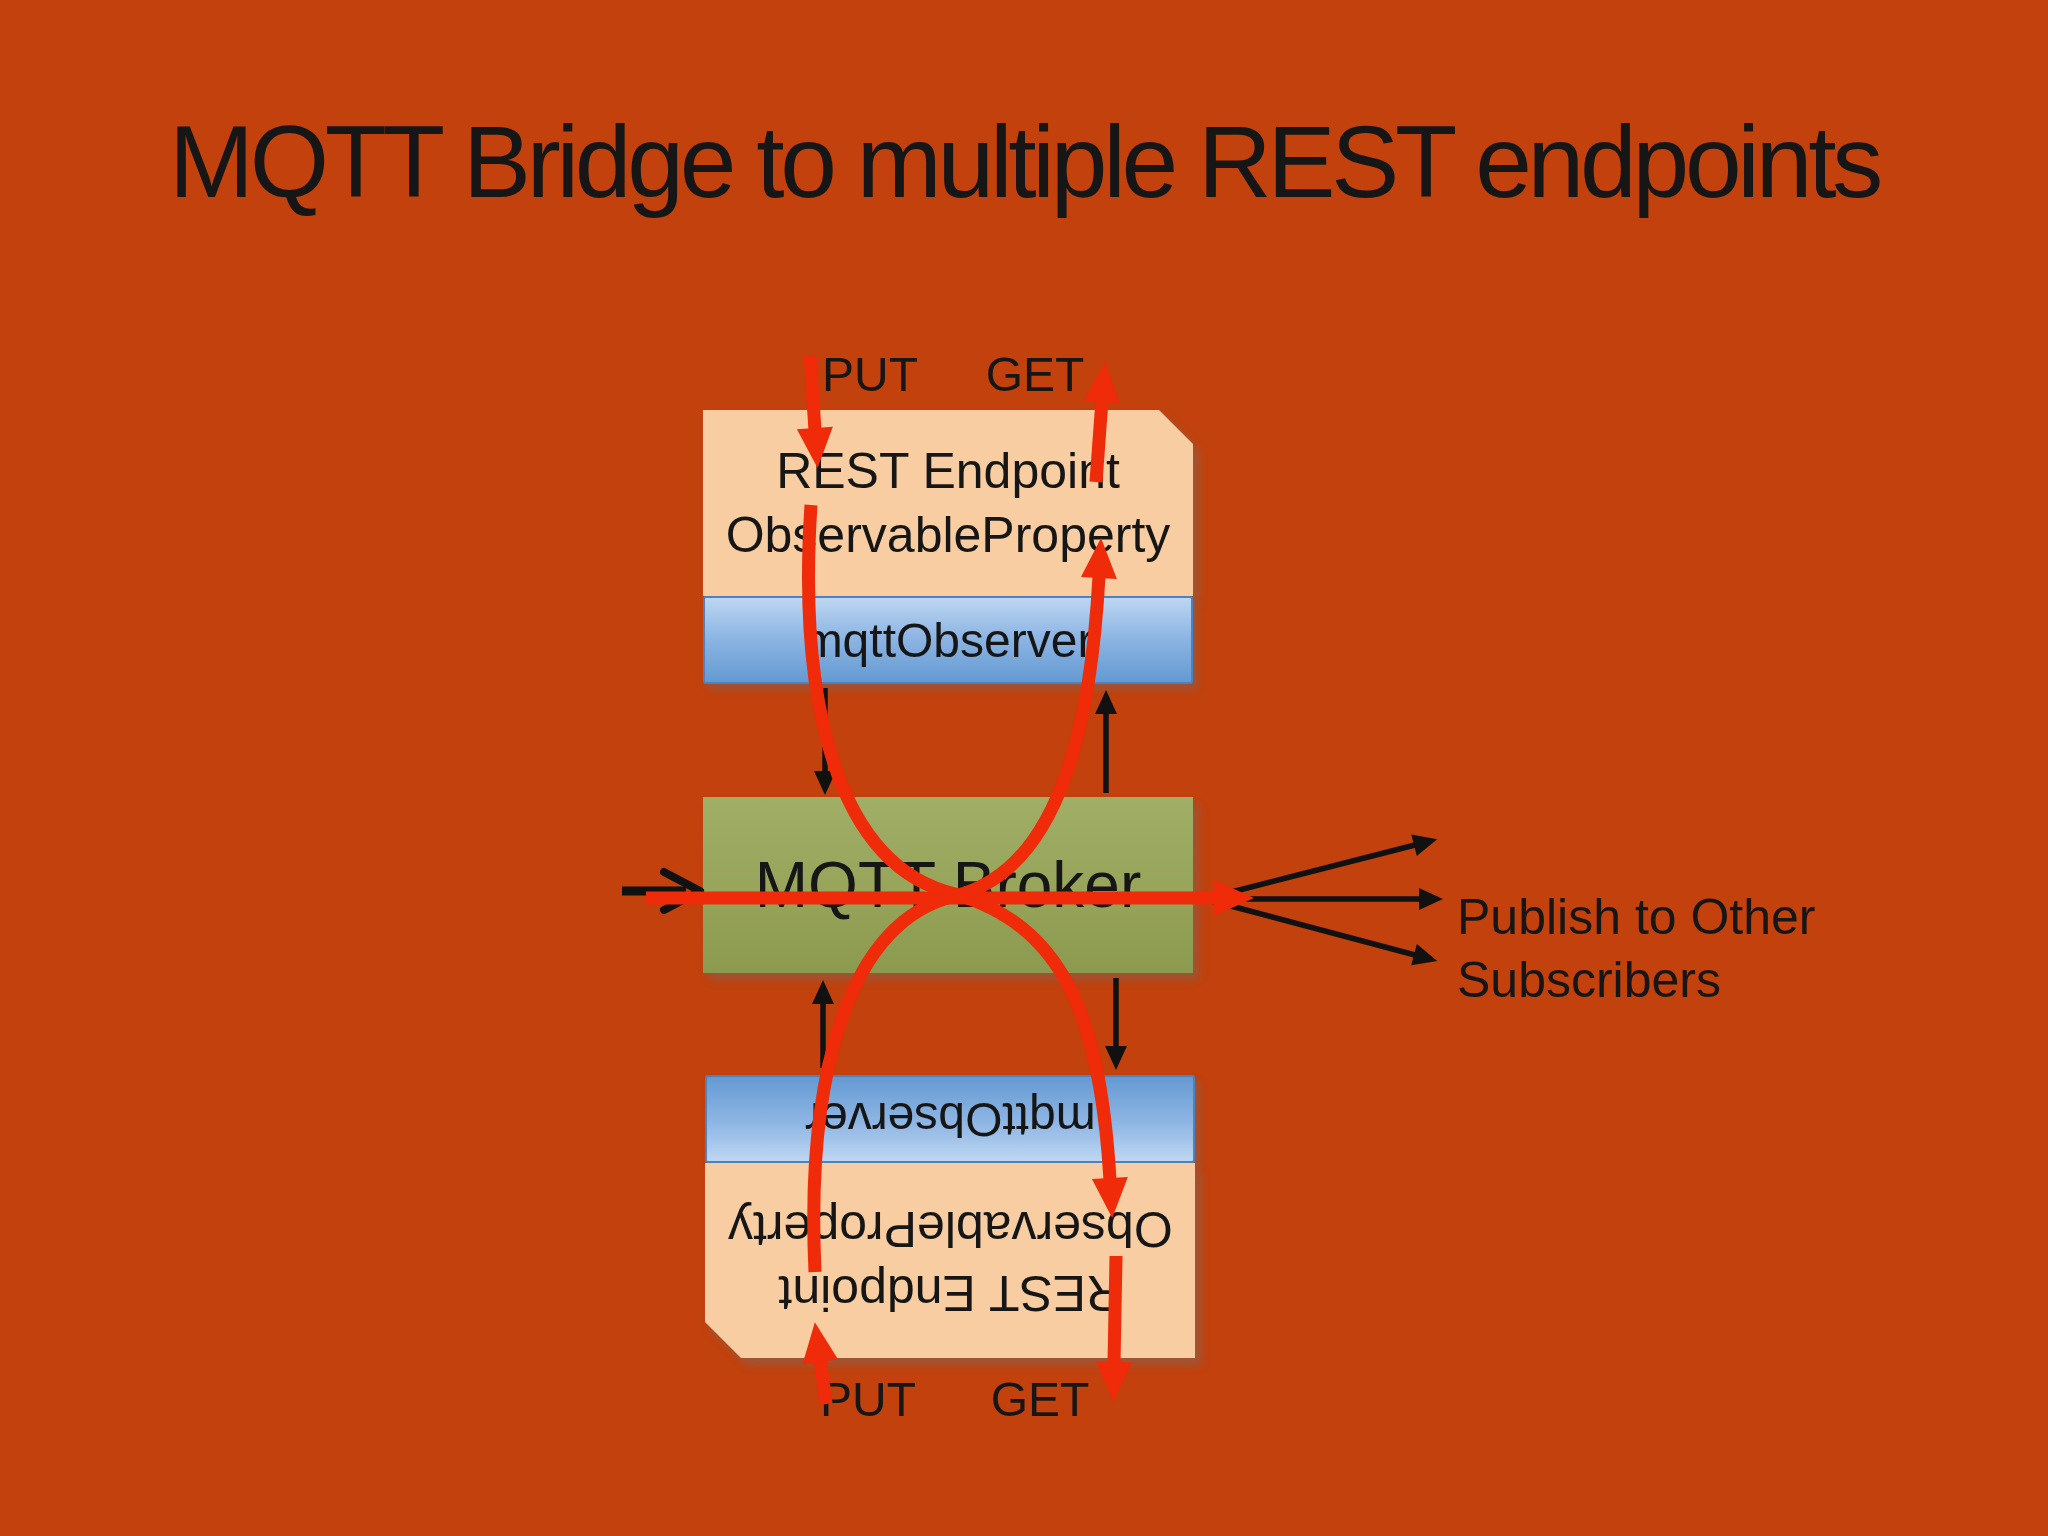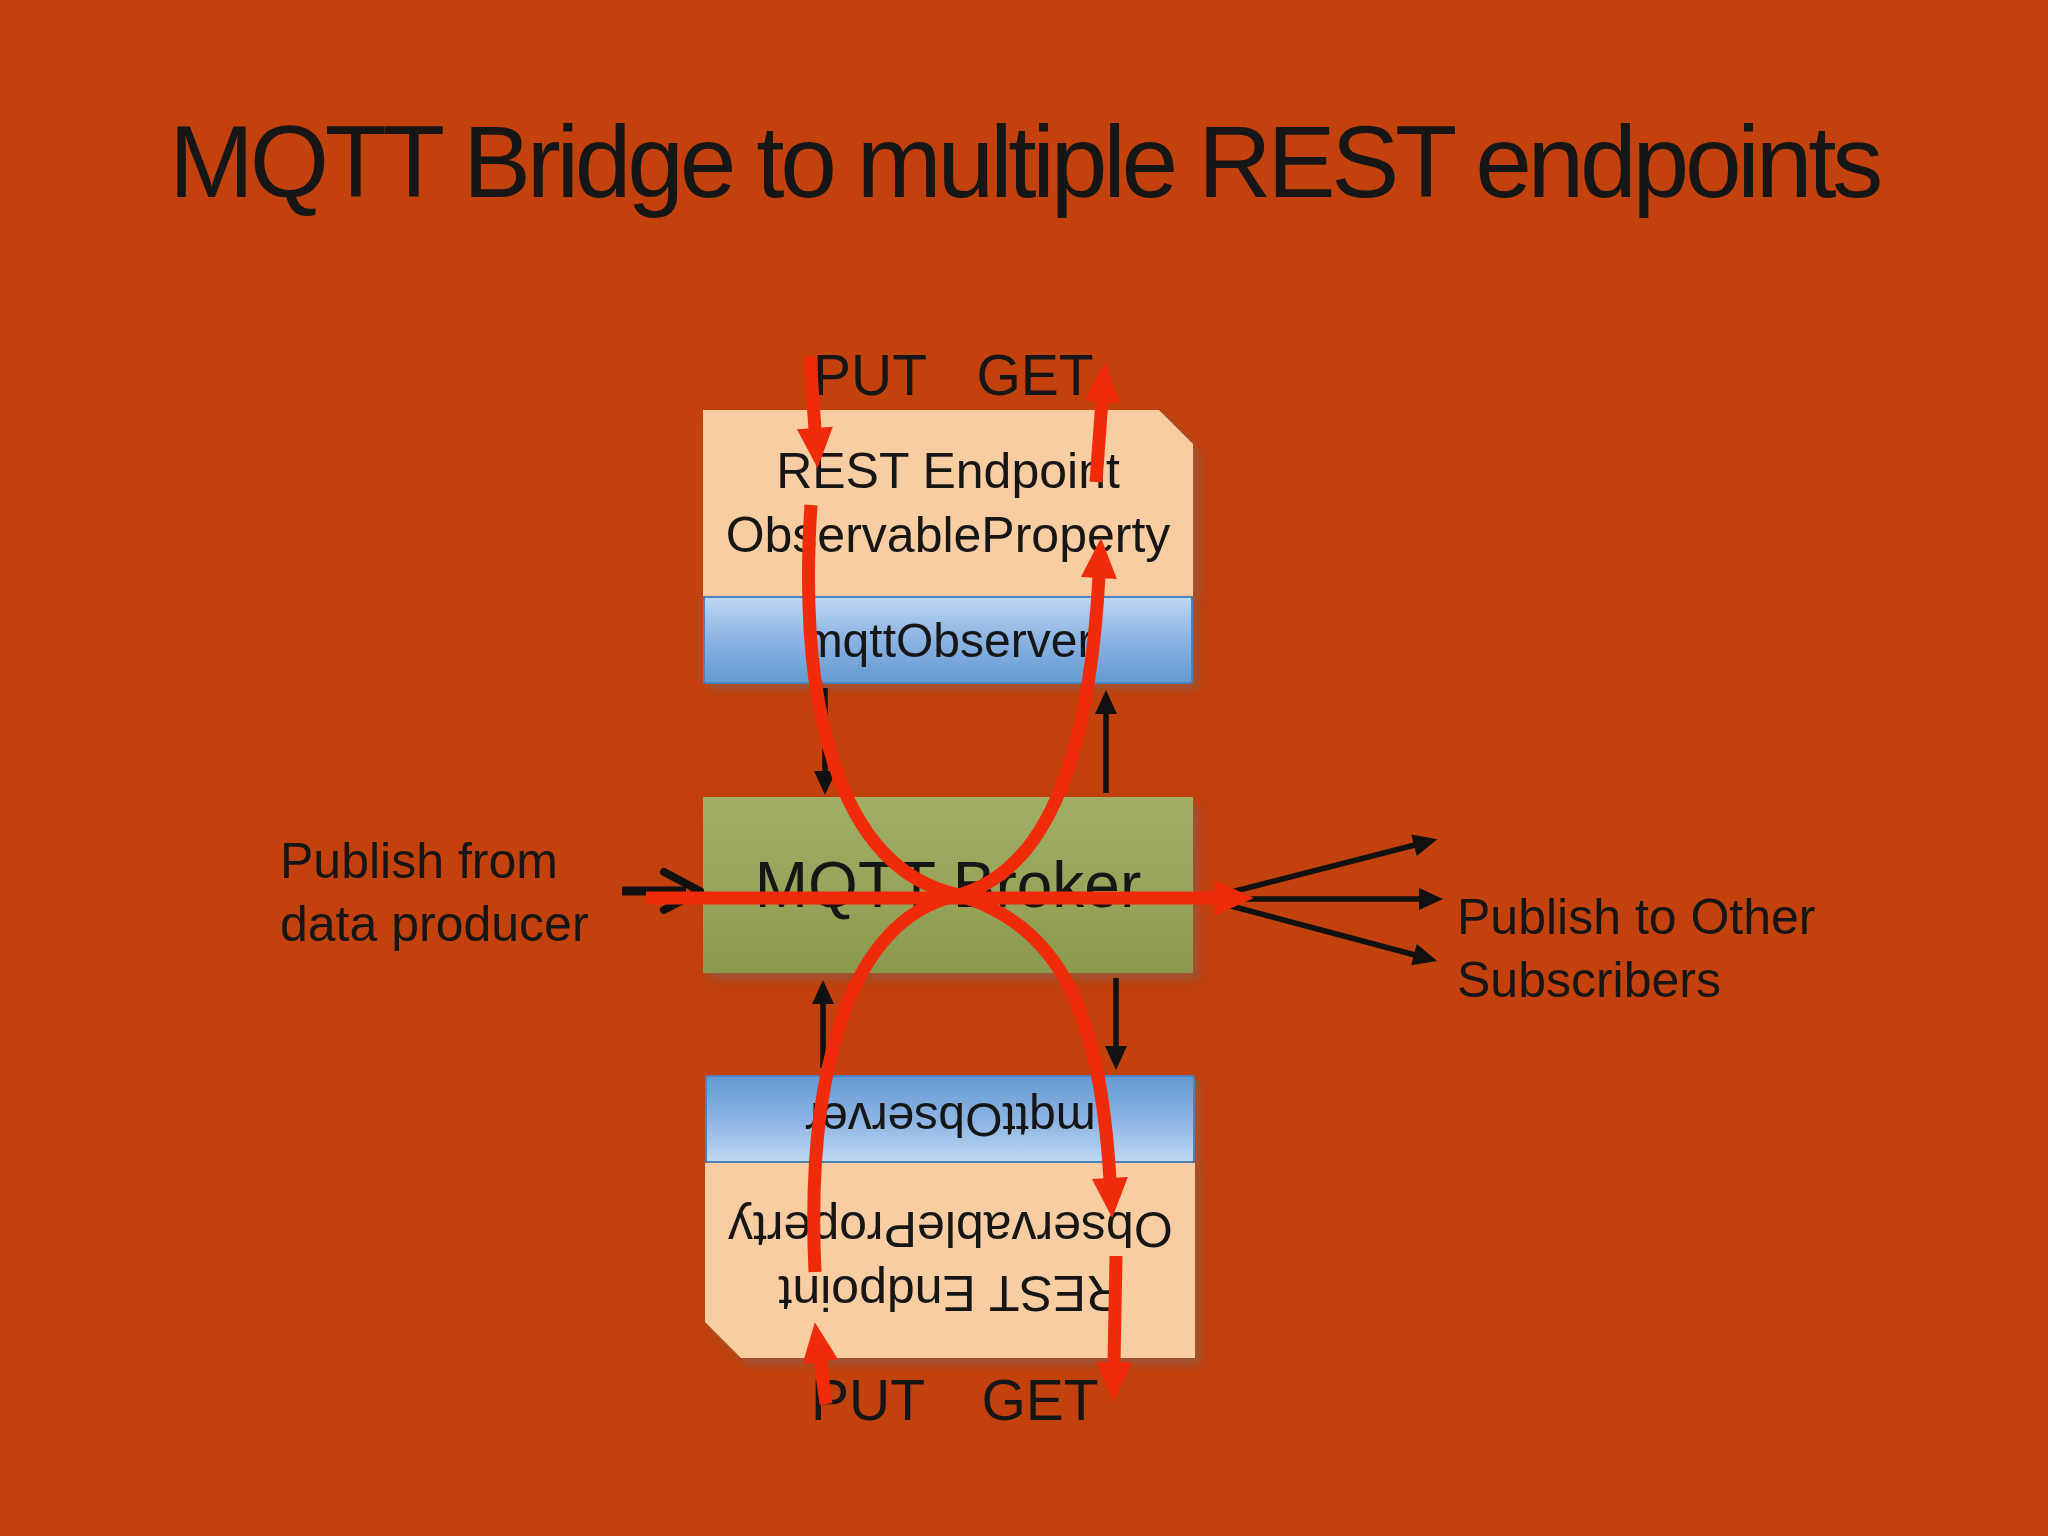--- a/index.html
+++ b/index.html
@@ -9,21 +9,21 @@
   }
   .abs{position:absolute;}
   
   .title{
     left:0;top:104px;width:2048px;text-align:center;
     font-size:102px;letter-spacing:-0.042em;font-weight:400;color:var(--text,#161616);
     white-space:nowrap;
   }
   
   .verb{
-    font-size:57px;line-height:52px;transform:translateX(-50%);
+    font-size:48px;line-height:52px;transform:translateX(-50%);
     white-space:nowrap;color:var(--text,#161616);
   }
   .note{font-size:50px;line-height:63px;white-space:nowrap;color:var(--text,#161616);}
   
   .shadow-wrap{filter:drop-shadow(6px 7px 5px rgba(110,110,110,0.45));}
   .endpoint-box{
     width:490px;background:var(--orange,#F8CDA2);
     display:flex;flex-direction:column;align-items:center;justify-content:center;
     font-size:50px;line-height:64px;text-align:center;
   }
@@ -88,24 +88,20 @@
       <div class="flip" style="text-align:center;">
         <div>REST Endpoint</div>
         <div>ObservableProperty</div>
       </div>
     </div>
   </div>
 
   <div class="abs verb" style="left:868px;top:1374px;">PUT</div>
   <div class="abs verb" style="left:1040px;top:1374px;">GET</div>
 
-  <div class="abs note" style="left:280px;top:830px;">
-    <div>Publish from</div>
-    <div>data producer</div>
-  </div>
   <div class="abs note" style="left:1457px;top:840px;margin-top:46px;">
     <div>Publish to Other</div>
     <div>Subscribers</div>
   </div>
 
   <svg class="abs overlay" width="2048" height="1536" viewBox="0 0 2048 1536">
     <defs>
       <marker id="blkhead" markerUnits="userSpaceOnUse" markerWidth="26" markerHeight="24" viewBox="0 0 26 24" refX="2" refY="12" orient="auto">
         <path class="blkhead-fill" d="M1,1 L25,12 L1,23 Z"></path>
       </marker>

